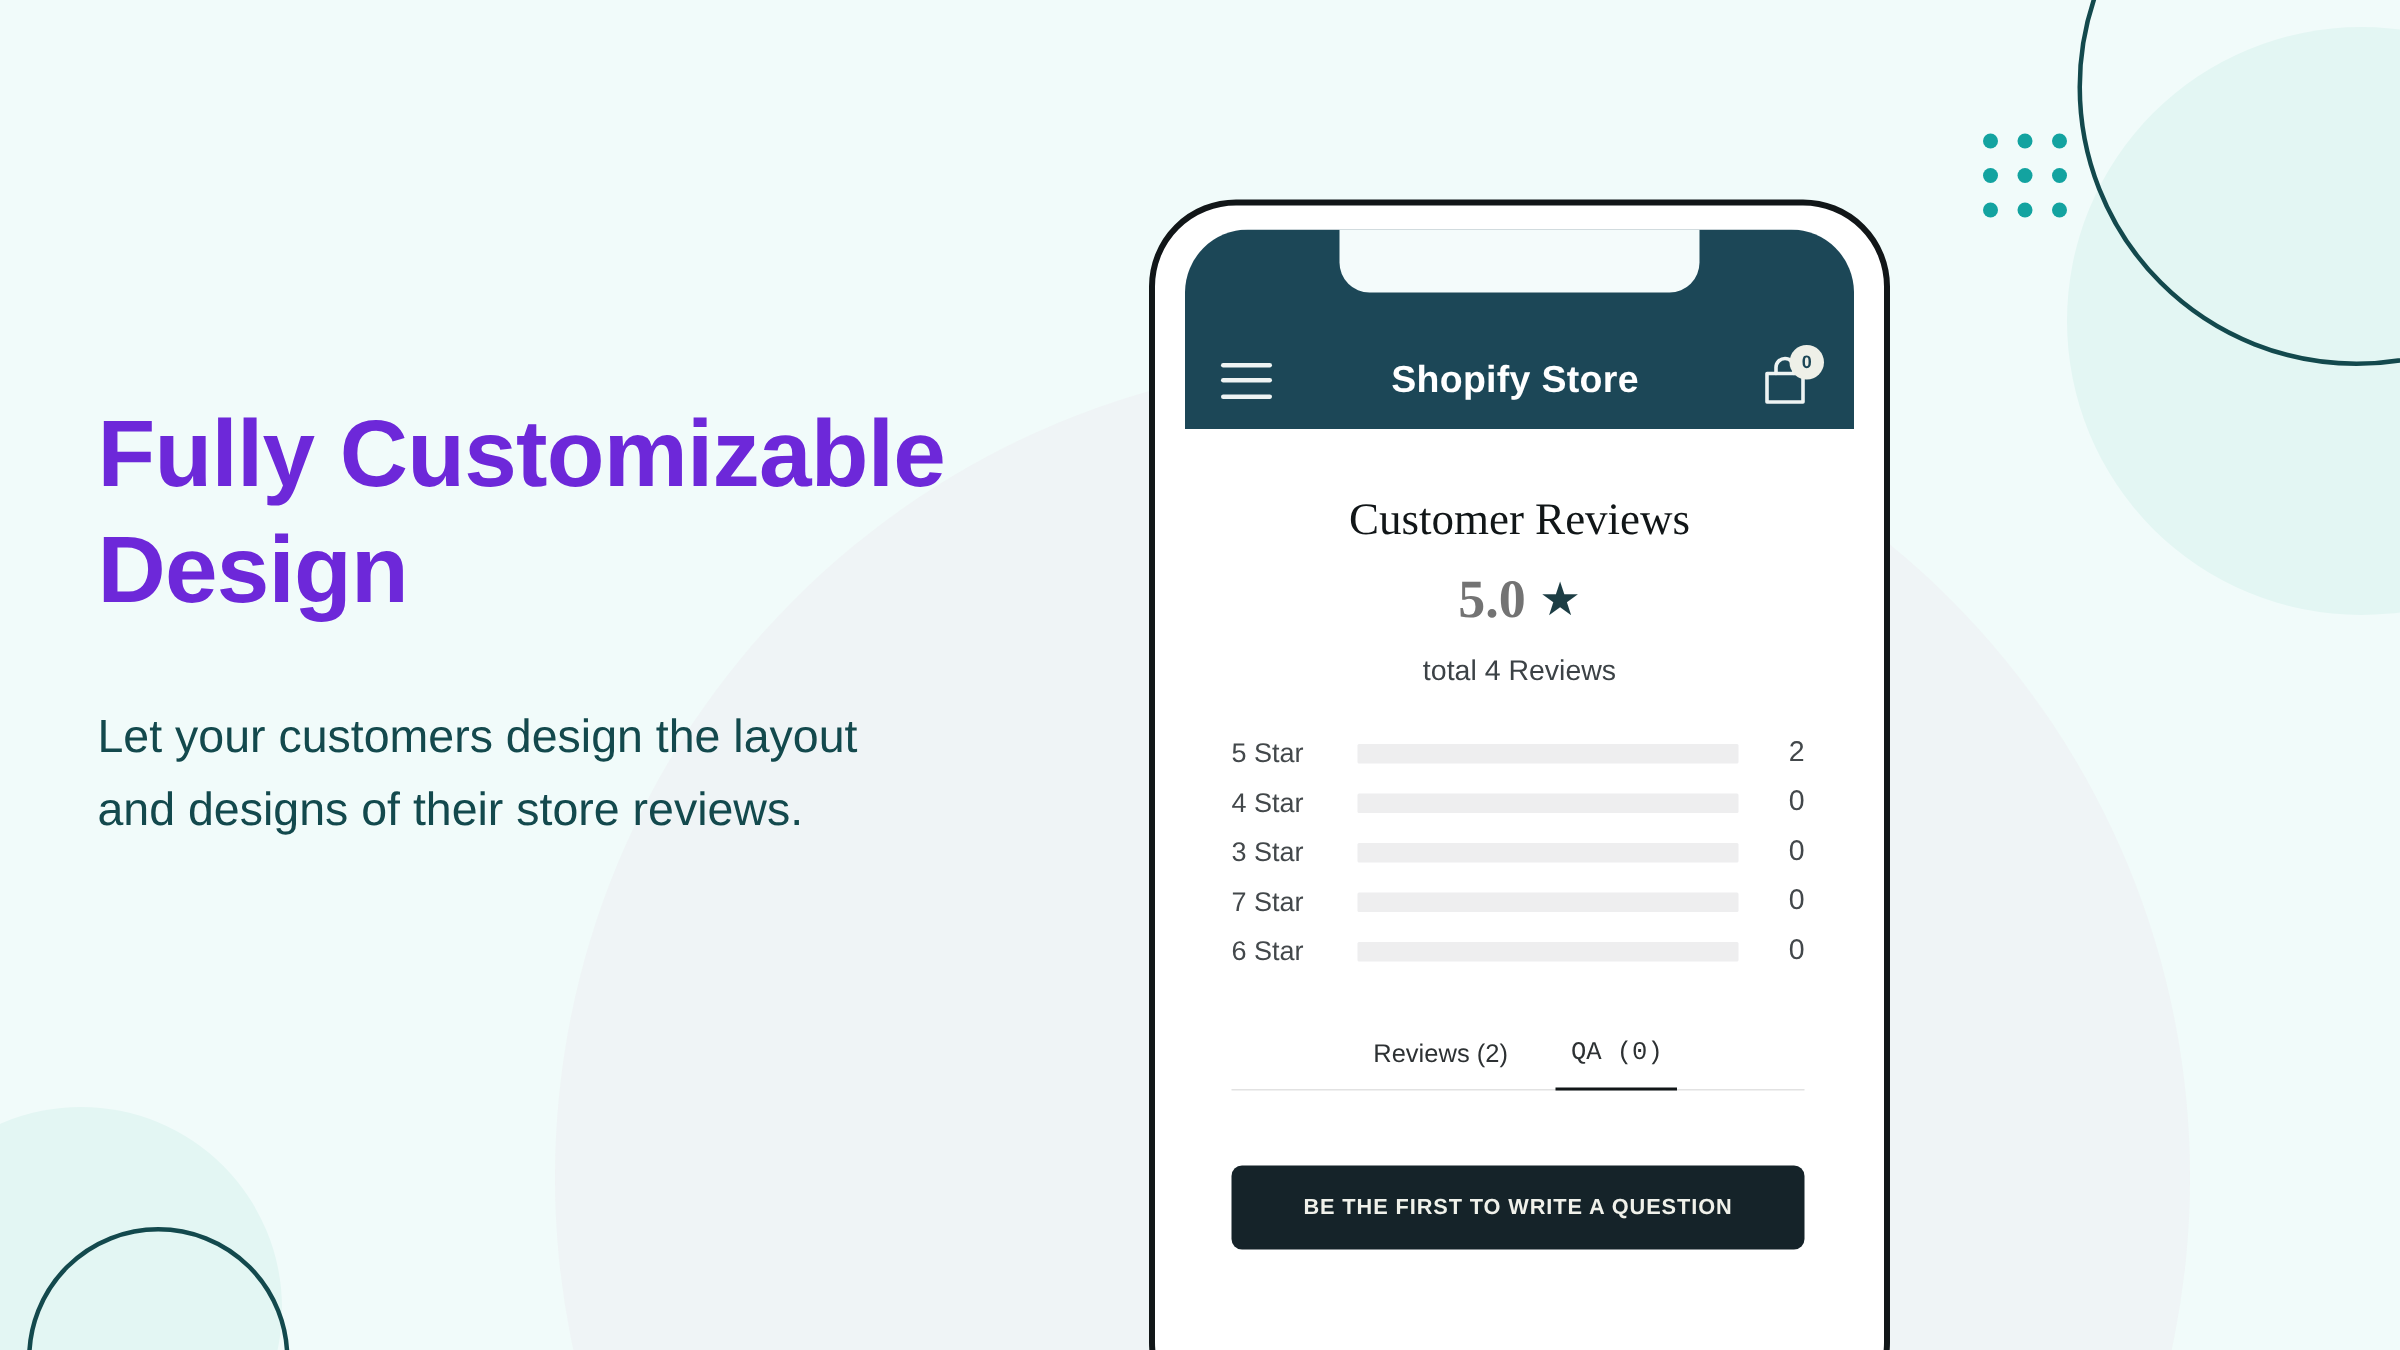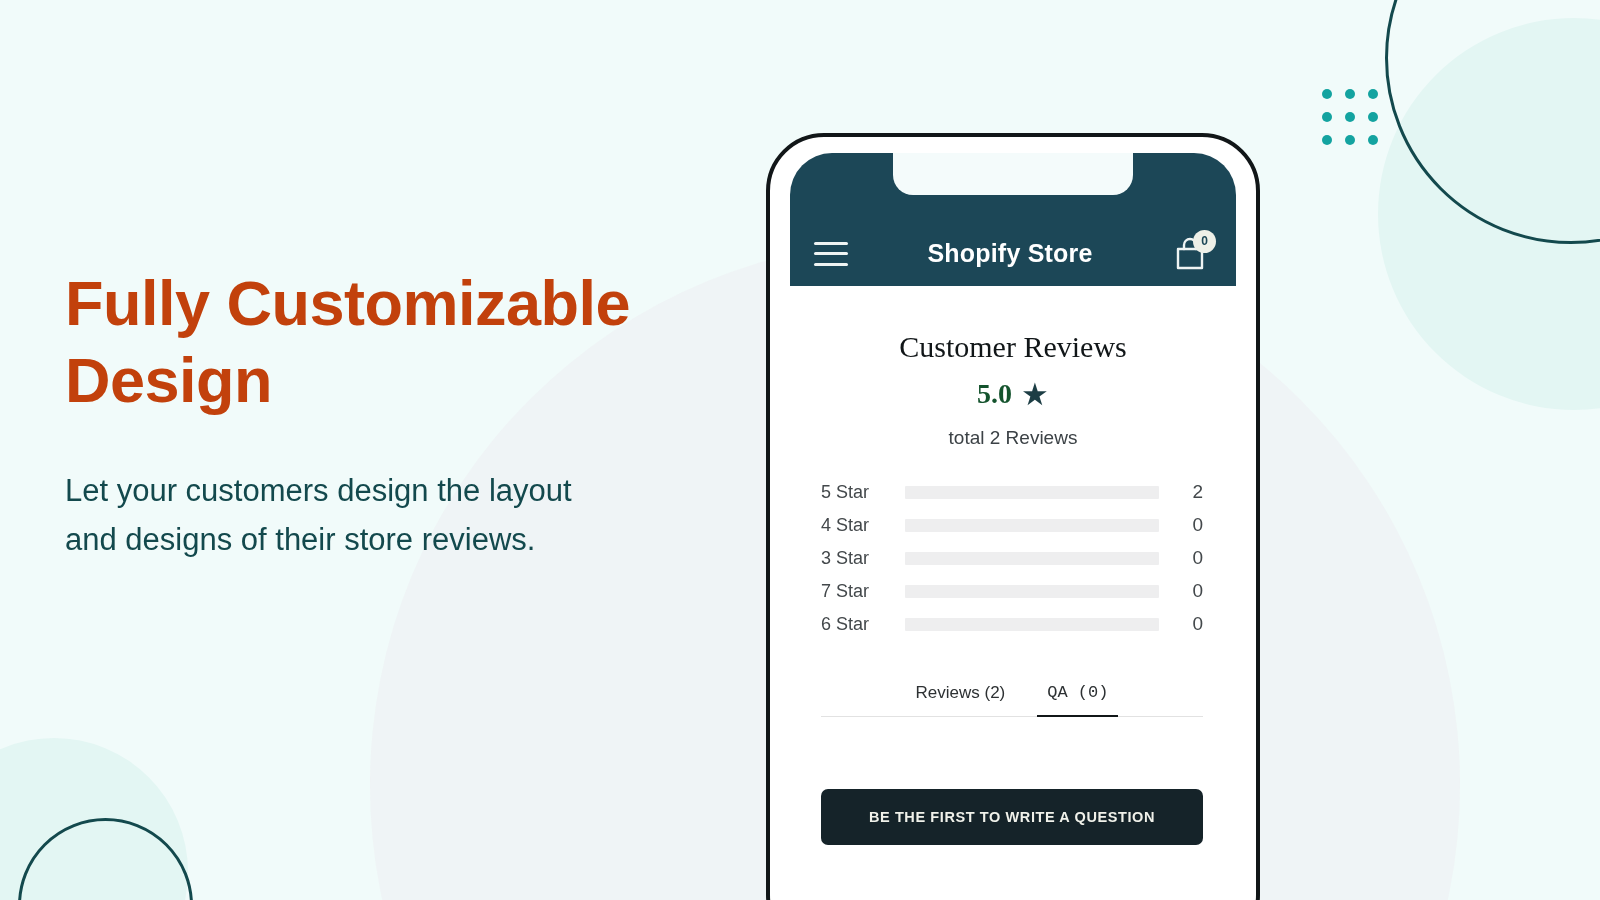--- a/index.html
+++ b/index.html
@@ -62,21 +62,21 @@
   
   #copy {
     position:absolute;
     left:65px; top:265px;
     width:690px;
   }
   #headline {
     font-size:63px;
     line-height:1.22;
     font-weight:700;
-    color:#c2410c;
+    color:#6d28d9;
     letter-spacing:-0.5px;
     white-space:pre-line;
   }
   #subcopy {
     margin-top:48px;
     font-size:31px;
     line-height:1.58;
     color:#13494d;
     font-weight:400;
     white-space:pre-line;
@@ -164,21 +164,21 @@
     font-size:30px;
     font-weight:400;
     color:#111618;
   }
   #rating-row {
     margin-top:14px;
     display:flex; align-items:center; justify-content:center; gap:9px;
   }
   #rating-value {
     font-family:"Liberation Serif", serif;
-    font-size:28px; font-weight:700; color:#14532d;
+    font-size:36px; font-weight:700; color:#737373;
   }
   #rating-star { color:#1c3d44; font-size:31px; line-height:1; }
   #total-reviews {
     margin-top:17px;
     text-align:center;
     font-size:19px;
     color:#3c4246;
   }
 
   #histogram {
@@ -214,21 +214,21 @@
   .tab {
     padding:6px 10px 12px;
     font-size:17px;
     color:#2d3133;
     border-bottom:2px solid transparent;
     margin-bottom:-1px;
   }
   .tab.active { border-bottom-color:#111618;font-family:Liberation Mono, monospace; }
 
   
-  #cta-wrap { margin:72px 33px 0 31px; }
+  #cta-wrap { margin:50px 33px 0 31px; }
   #cta-button {
     width:100%;
     background:#152329;
     color:#f0f1ea;
     border:none;
     border-radius:7px;
     padding:20px 10px;
     font-size:14.5px;
     font-weight:700;
     letter-spacing:.6px;
@@ -292,21 +292,21 @@
 
     <div id="reviews-block">
 
       <div id="reviews-title">Customer Reviews</div>
 
       <div id="rating-row">
         <span id="rating-value">5.0</span>
         <span id="rating-star">★</span>
       </div>
 
-      <div id="total-reviews">total 2 Reviews</div>
+      <div id="total-reviews">total 4 Reviews</div>
 
       <div id="histogram">
           <div class="hist-row">
             <span class="hist-label">5 Star</span>
             <span class="hist-track"><span class="hist-fill" style="width:100%"></span></span>
             <span class="hist-count">2</span>
           </div>
           <div class="hist-row">
             <span class="hist-label">4 Star</span>
             <span class="hist-track"><span class="hist-fill" style="width:0%"></span></span>

